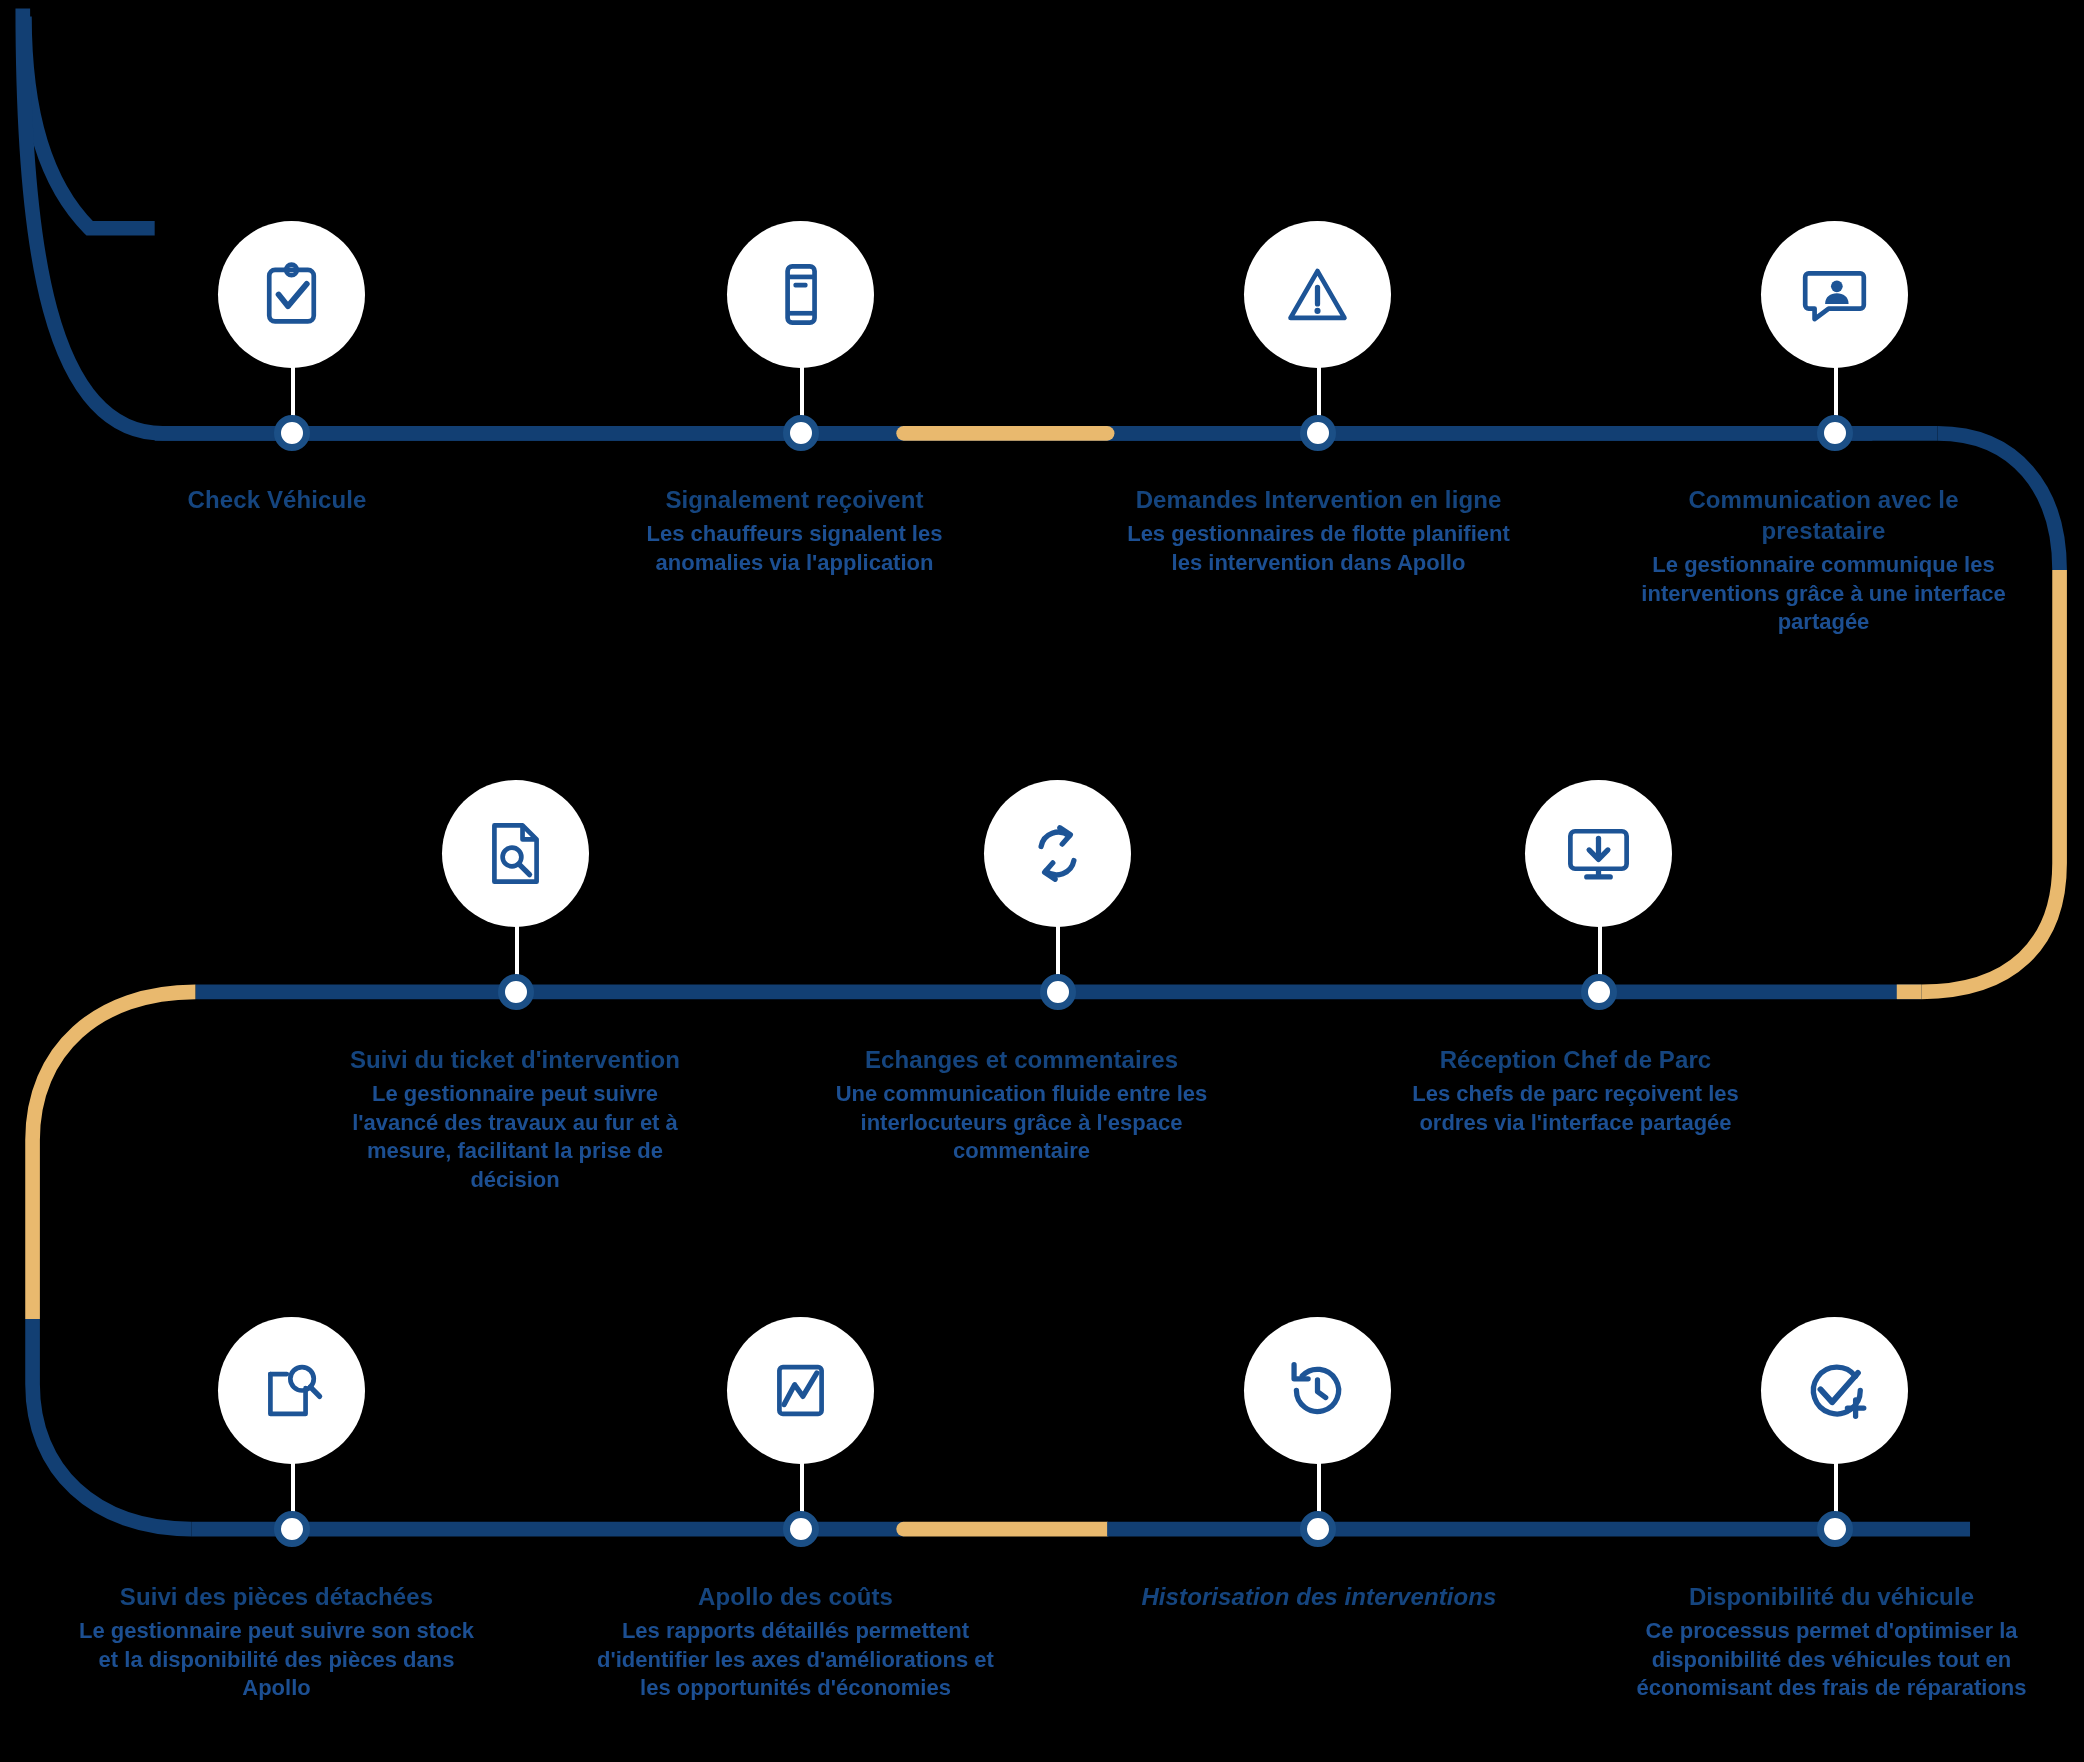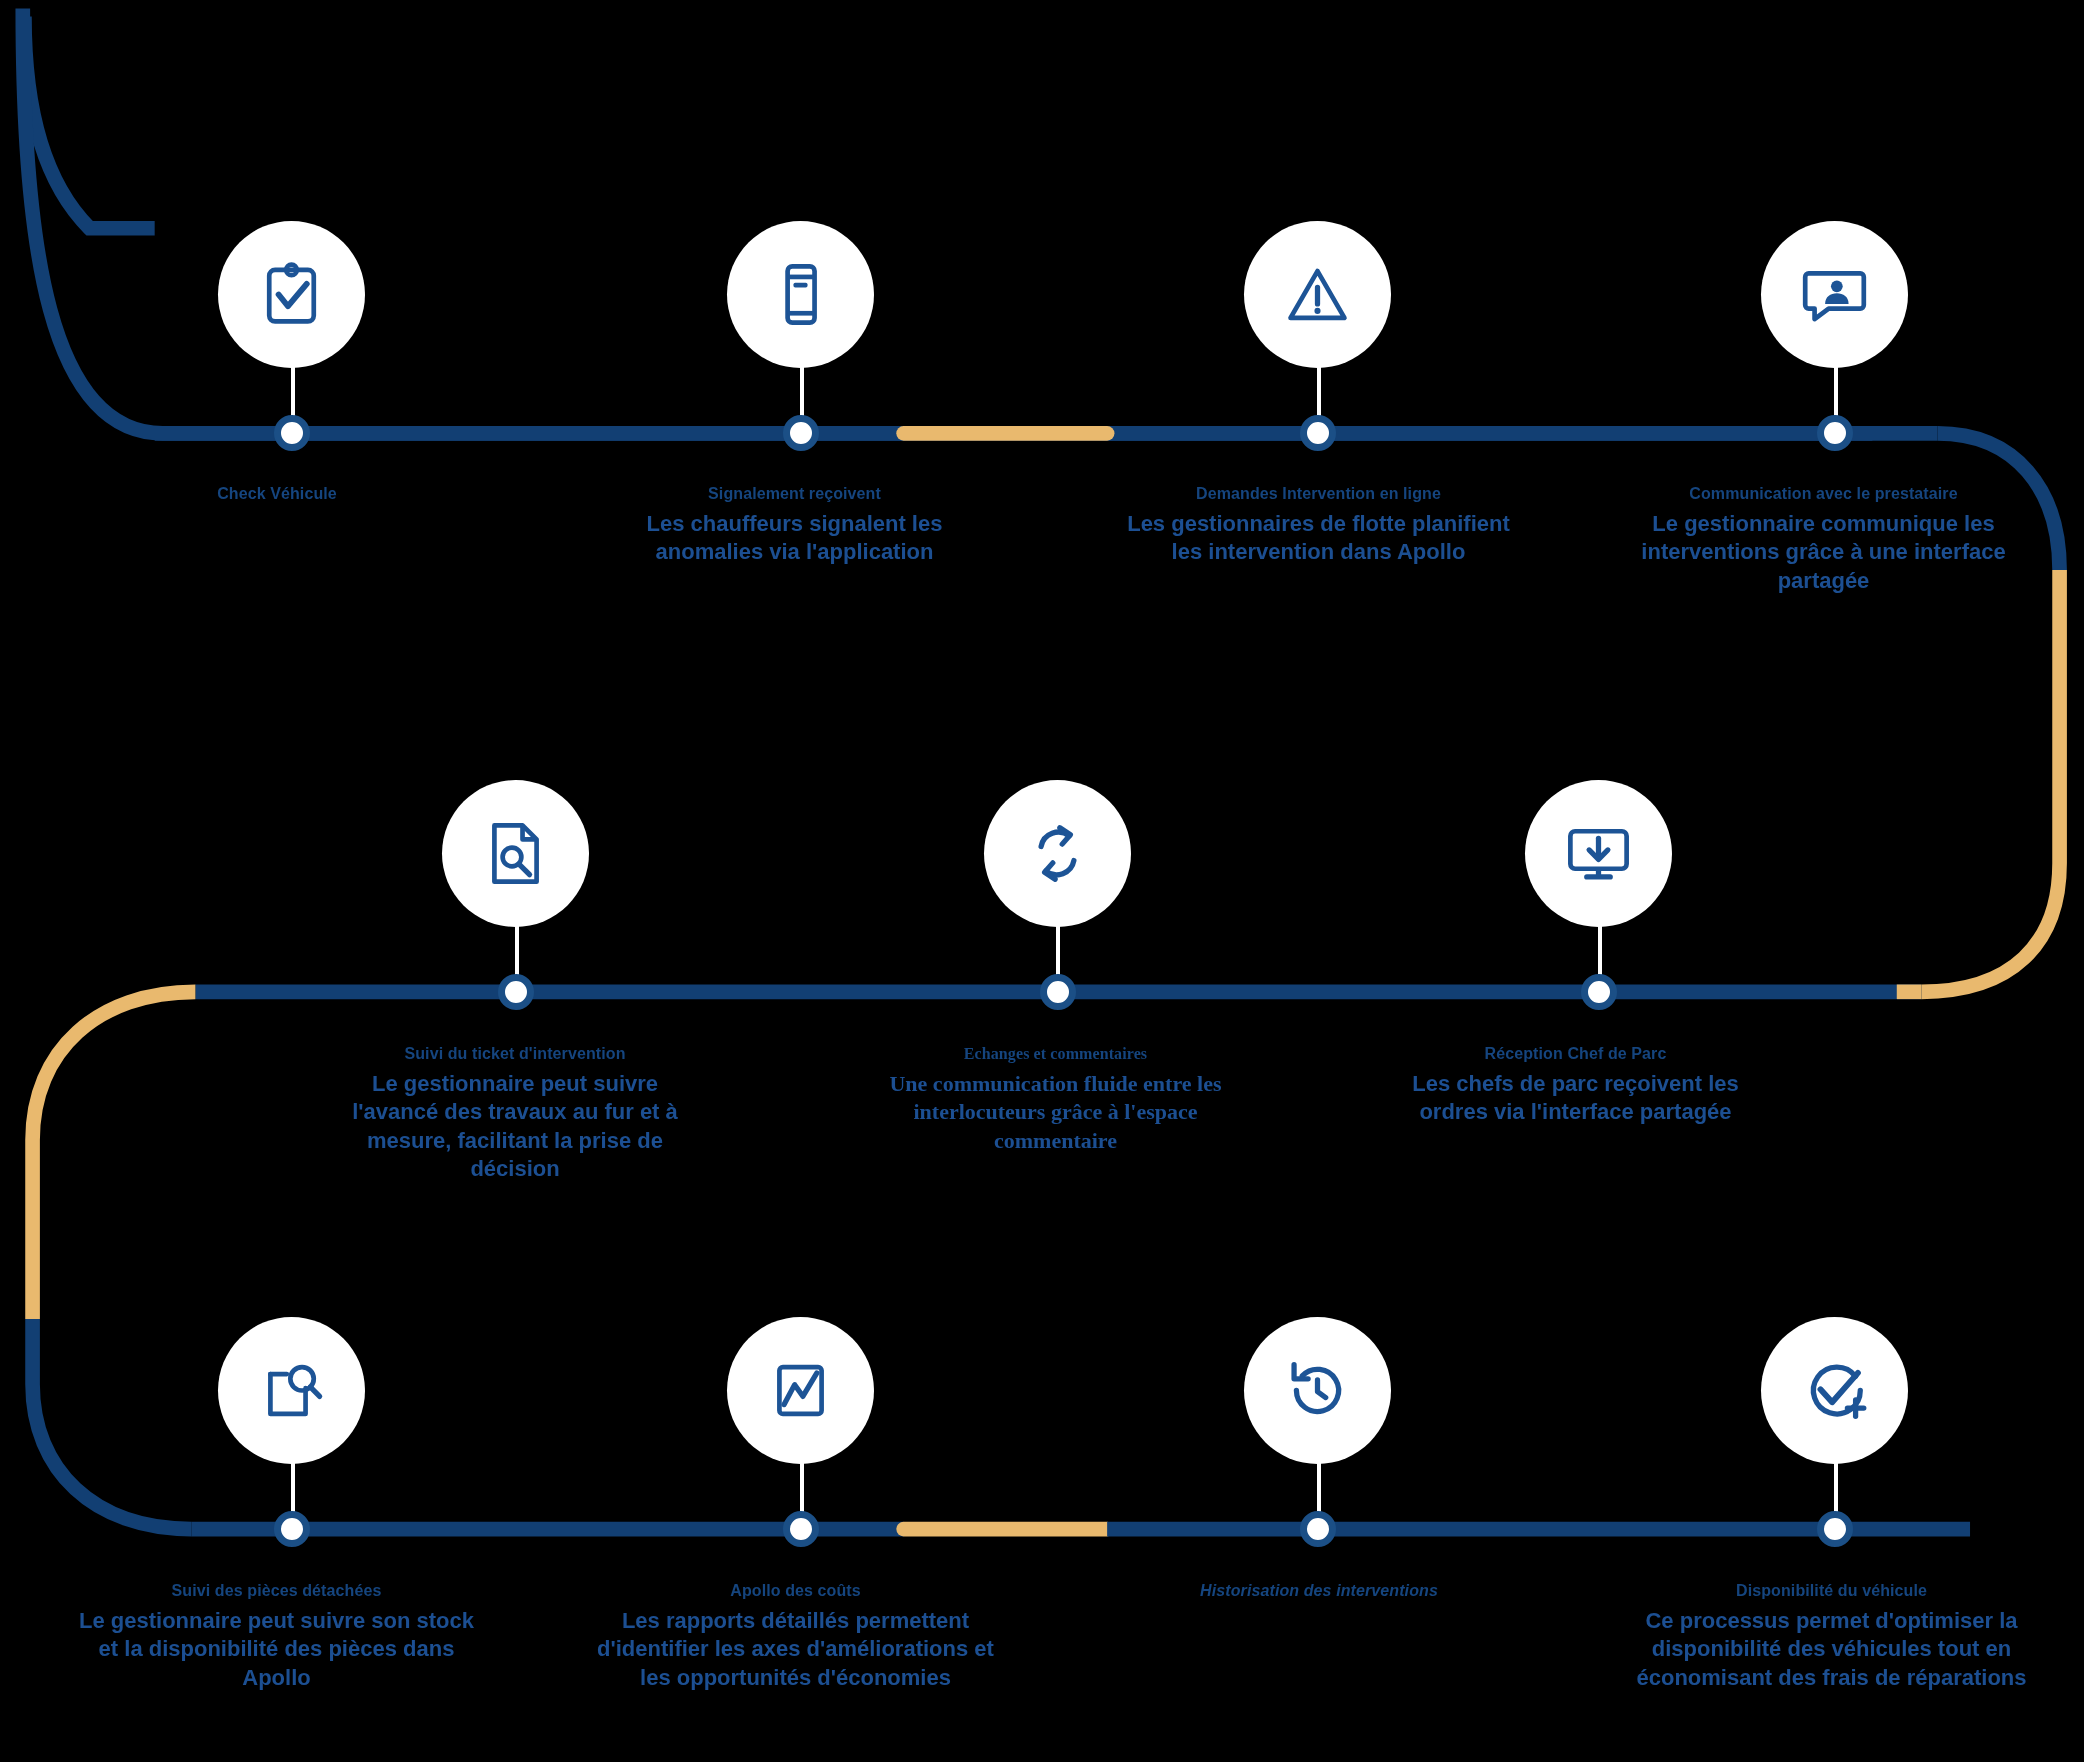--- a/index.html
+++ b/index.html
@@ -12,21 +12,21 @@
   .node{position:absolute;width:147px;height:147px;border-radius:50%;
     background:#fff;display:flex;align-items:center;justify-content:center;}
   .node svg{width:75px;height:75px;display:block;}
 
   .dot{position:absolute;width:36px;height:36px;border-radius:50%;
     background:#fff;border:7.3px solid #1b4f86;box-sizing:border-box;}
 
   .stem{position:absolute;width:4.1px;background:#ffffff;}
 
   .caption{position:absolute;text-align:center;color:#13407c;line-height:1.30;}
-  .caption .title{font-weight:bold;font-size:16px;letter-spacing:0.1px;
+  .caption .title{font-weight:bold;font-size:24px;letter-spacing:0.1px;
     margin:0 0 4.9px 0;color:#15457f;}
   .caption .desc{font-weight:bold;font-size:22px;color:#1c4f92;}
 </style>
 </head>
 <body>
 
 <svg id="road" viewBox="0 0 2560 2165" xmlns="http://www.w3.org/2000/svg">
 
   <path d="M 30 20 Q 30 200 110 280 L 190 280 M 190 532 L 2300 532" fill="none" stroke="#123f73" stroke-width="18"></path>
   <path d="M 28 10 C 28 300 60 532 200 532 L 1110 532" fill="none" stroke="#123f73" stroke-width="18"></path>
@@ -187,21 +187,21 @@
 <div class="caption" style="left:1628px;top:484px;width:391px;text-align:center;">
   <div class="title">Communication avec le prestataire</div>
   <div class="desc">Le gestionnaire communique les interventions  grâce à une interface partagée</div>
 </div>
 
 <div class="caption" style="left:332px;top:1044px;width:366px;">
   <div class="title">Suivi du ticket d'intervention</div>
   <div class="desc">Le gestionnaire peut suivre l'avancé des travaux au fur et à mesure, facilitant la prise de décision</div>
 </div>
 
-<div class="caption" style="left:856px;top:1044px;width:399px;font-family:Liberation Serif, serif;">
+<div class="caption" style="left:822px;top:1044px;width:399px;">
   <div class="title">Echanges et commentaires</div>
   <div class="desc">Une communication fluide entre les interlocuteurs grâce à l'espace commentaire</div>
 </div>
 
 <div class="caption" style="left:1382px;top:1044px;width:387px;">
   <div class="title">Réception Chef de Parc</div>
   <div class="desc">Les chefs de parc reçoivent les ordres via l'interface partagée</div>
 </div>
 
 <div class="caption" style="left:69px;top:1581px;width:415px;">

